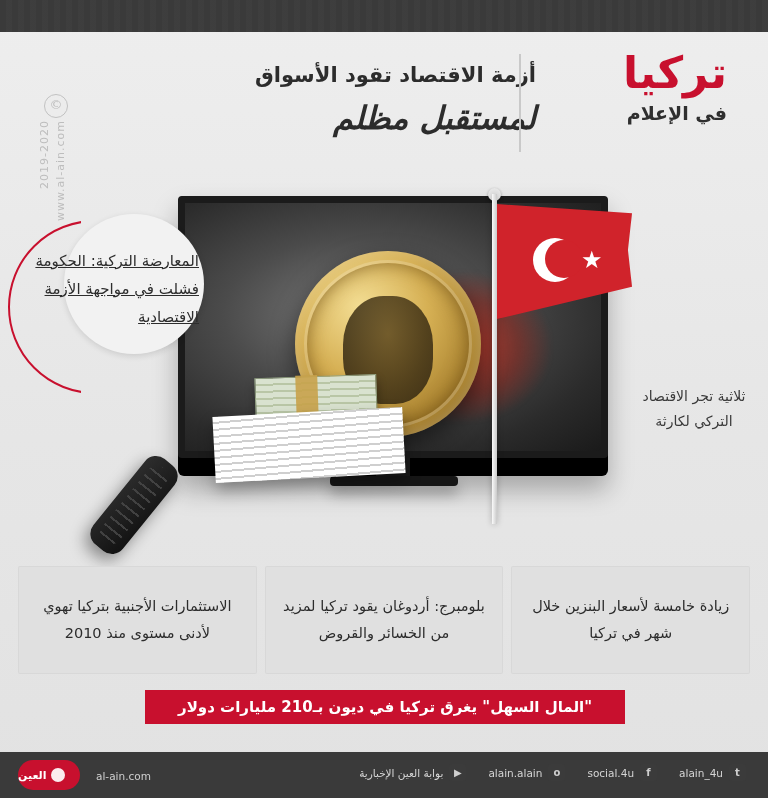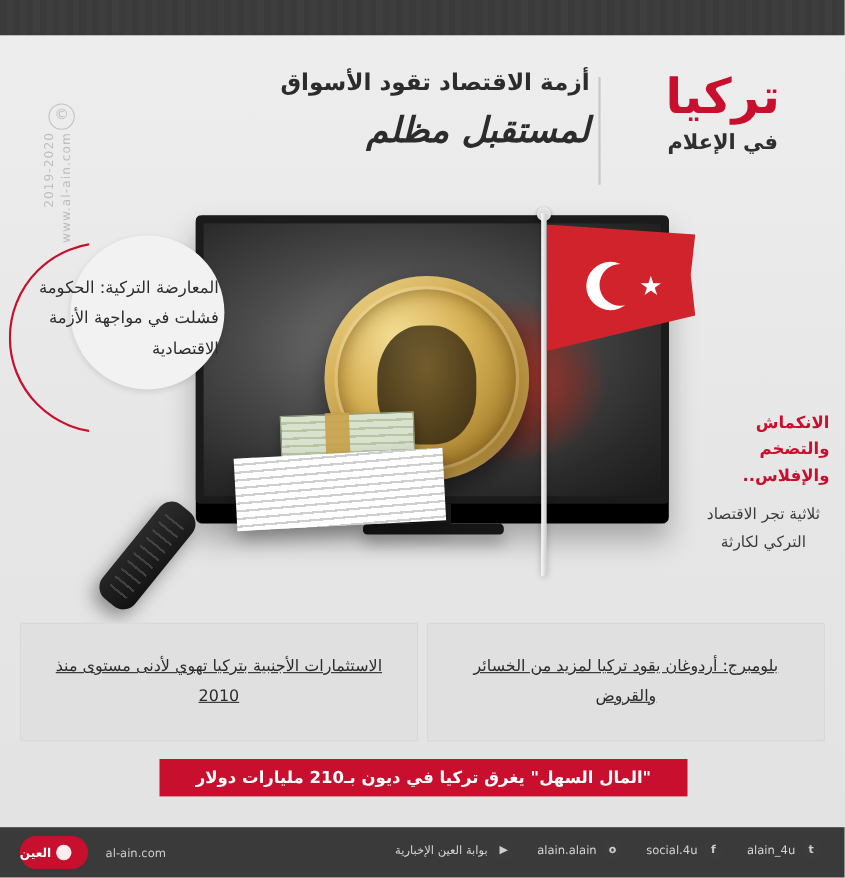--- a/index.html
+++ b/index.html
@@ -23,21 +23,21 @@
   .topband .stripe{
     position:absolute;top:0;right:0;width:100%;height:32px;
     background:repeating-linear-gradient(90deg,#3a3a3a 0 6px,#424242 6px 12px);
     opacity:.45;
   }
   
   .header{
     position:absolute;top:32px;left:0;width:768px;height:140px;
   }
   .brand{
-    position:absolute;top:18px;right:16px;text-align:center;width:190px;margin-top:16px;
+    position:absolute;top:18px;right:41px;width:190px;
   }
   .brand .ar-title{
     font-size:44px;font-weight:bold;color:#c8102e;line-height:1.05;
     letter-spacing:-1px;
   }
   .brand .ar-sub{
     margin-top:6px;font-size:19px;font-weight:bold;color:#2f2f2f;
   }
   .brand .divider{
     position:absolute;left:-18px;top:4px;width:2px;height:98px;background:#c9c9c9;
@@ -174,21 +174,21 @@
   
   .callout{
     position:absolute;left:0;top:50px;width:216px;
   }
   .callout .bubble{
     position:absolute;left:64px;top:-12px;width:140px;height:140px;border-radius:50%;
     background:#f2f2f2;box-shadow:0 2px 6px rgba(0,0,0,.12);
   }
   .callout .txt{
     position:absolute;left:24px;top:22px;width:175px;text-align:right;
-    font-size:15px;line-height:1.85;color:#2d2d2d;direction:rtl;
+    font-size:15px;line-height:1.85;color:#2d2d2d;direction:rtl;text-decoration:underline;
   }
   .callout .curve{
     position:absolute;left:8px;top:-6px;width:170px;height:170px;
     border:2px solid #c8102e;border-radius:50%;
     clip-path:polygon(0 0,42% 0,42% 100%,0 100%);
   }
 
   
   .rightnote{
     position:absolute;right:14px;top:196px;width:120px;text-align:right;direction:rtl;
@@ -204,21 +204,20 @@
   .cards{
     position:absolute;top:566px;left:18px;width:732px;height:108px;
     display:flex;gap:8px;direction:rtl;
   }
   .card{
     flex:1;background:#e0e0e0;border-radius:2px;
     display:flex;align-items:center;justify-content:center;
     padding:10px 16px;box-sizing:border-box;
     font-size:14.5px;line-height:1.85;color:#2c2c2c;text-align:center;
     box-shadow:inset 0 0 0 1px #d8d8d8;
-    text-decoration:underline;
   }
   
   .banner{
     position:absolute;top:690px;left:145px;width:480px;height:34px;
     background:#c8102e;color:#fff;font-weight:bold;font-size:15px;
     display:flex;align-items:center;justify-content:center;direction:rtl;
   }
   
   .footer{
     position:absolute;top:752px;left:0;width:768px;height:46px;background:#3a3a3a;
@@ -307,26 +306,26 @@
       <div class="star">★</div>
     </div>
 
     <div class="callout">
       <div class="bubble"></div>
       <div class="curve"></div>
       <div class="txt">المعارضة التركية: الحكومة فشلت في مواجهة الأزمة الاقتصادية</div>
     </div>
 
     <div class="rightnote">
-      <div class="red">الانكماش والتضخم والإفلاس..</div>
       <div class="grey">ثلاثية تجر الاقتصاد التركي لكارثة</div>
     </div>
   </div>
 
   <div class="cards">
+    <div class="card">زيادة خامسة لأسعار البنزين خلال شهر في تركيا</div>
     <div class="card">بلومبرج: أردوغان يقود تركيا لمزيد من الخسائر والقروض</div>
     <div class="card">الاستثمارات الأجنبية بتركيا تهوي لأدنى مستوى منذ 2010</div>
   </div>
 
   <div class="banner">"المال السهل" يغرق تركيا في ديون بـ210 مليارات دولار</div>
 
   <div class="footer">
     <div class="social">
       <div class="item">
         <span class="ico tw">t</span>

